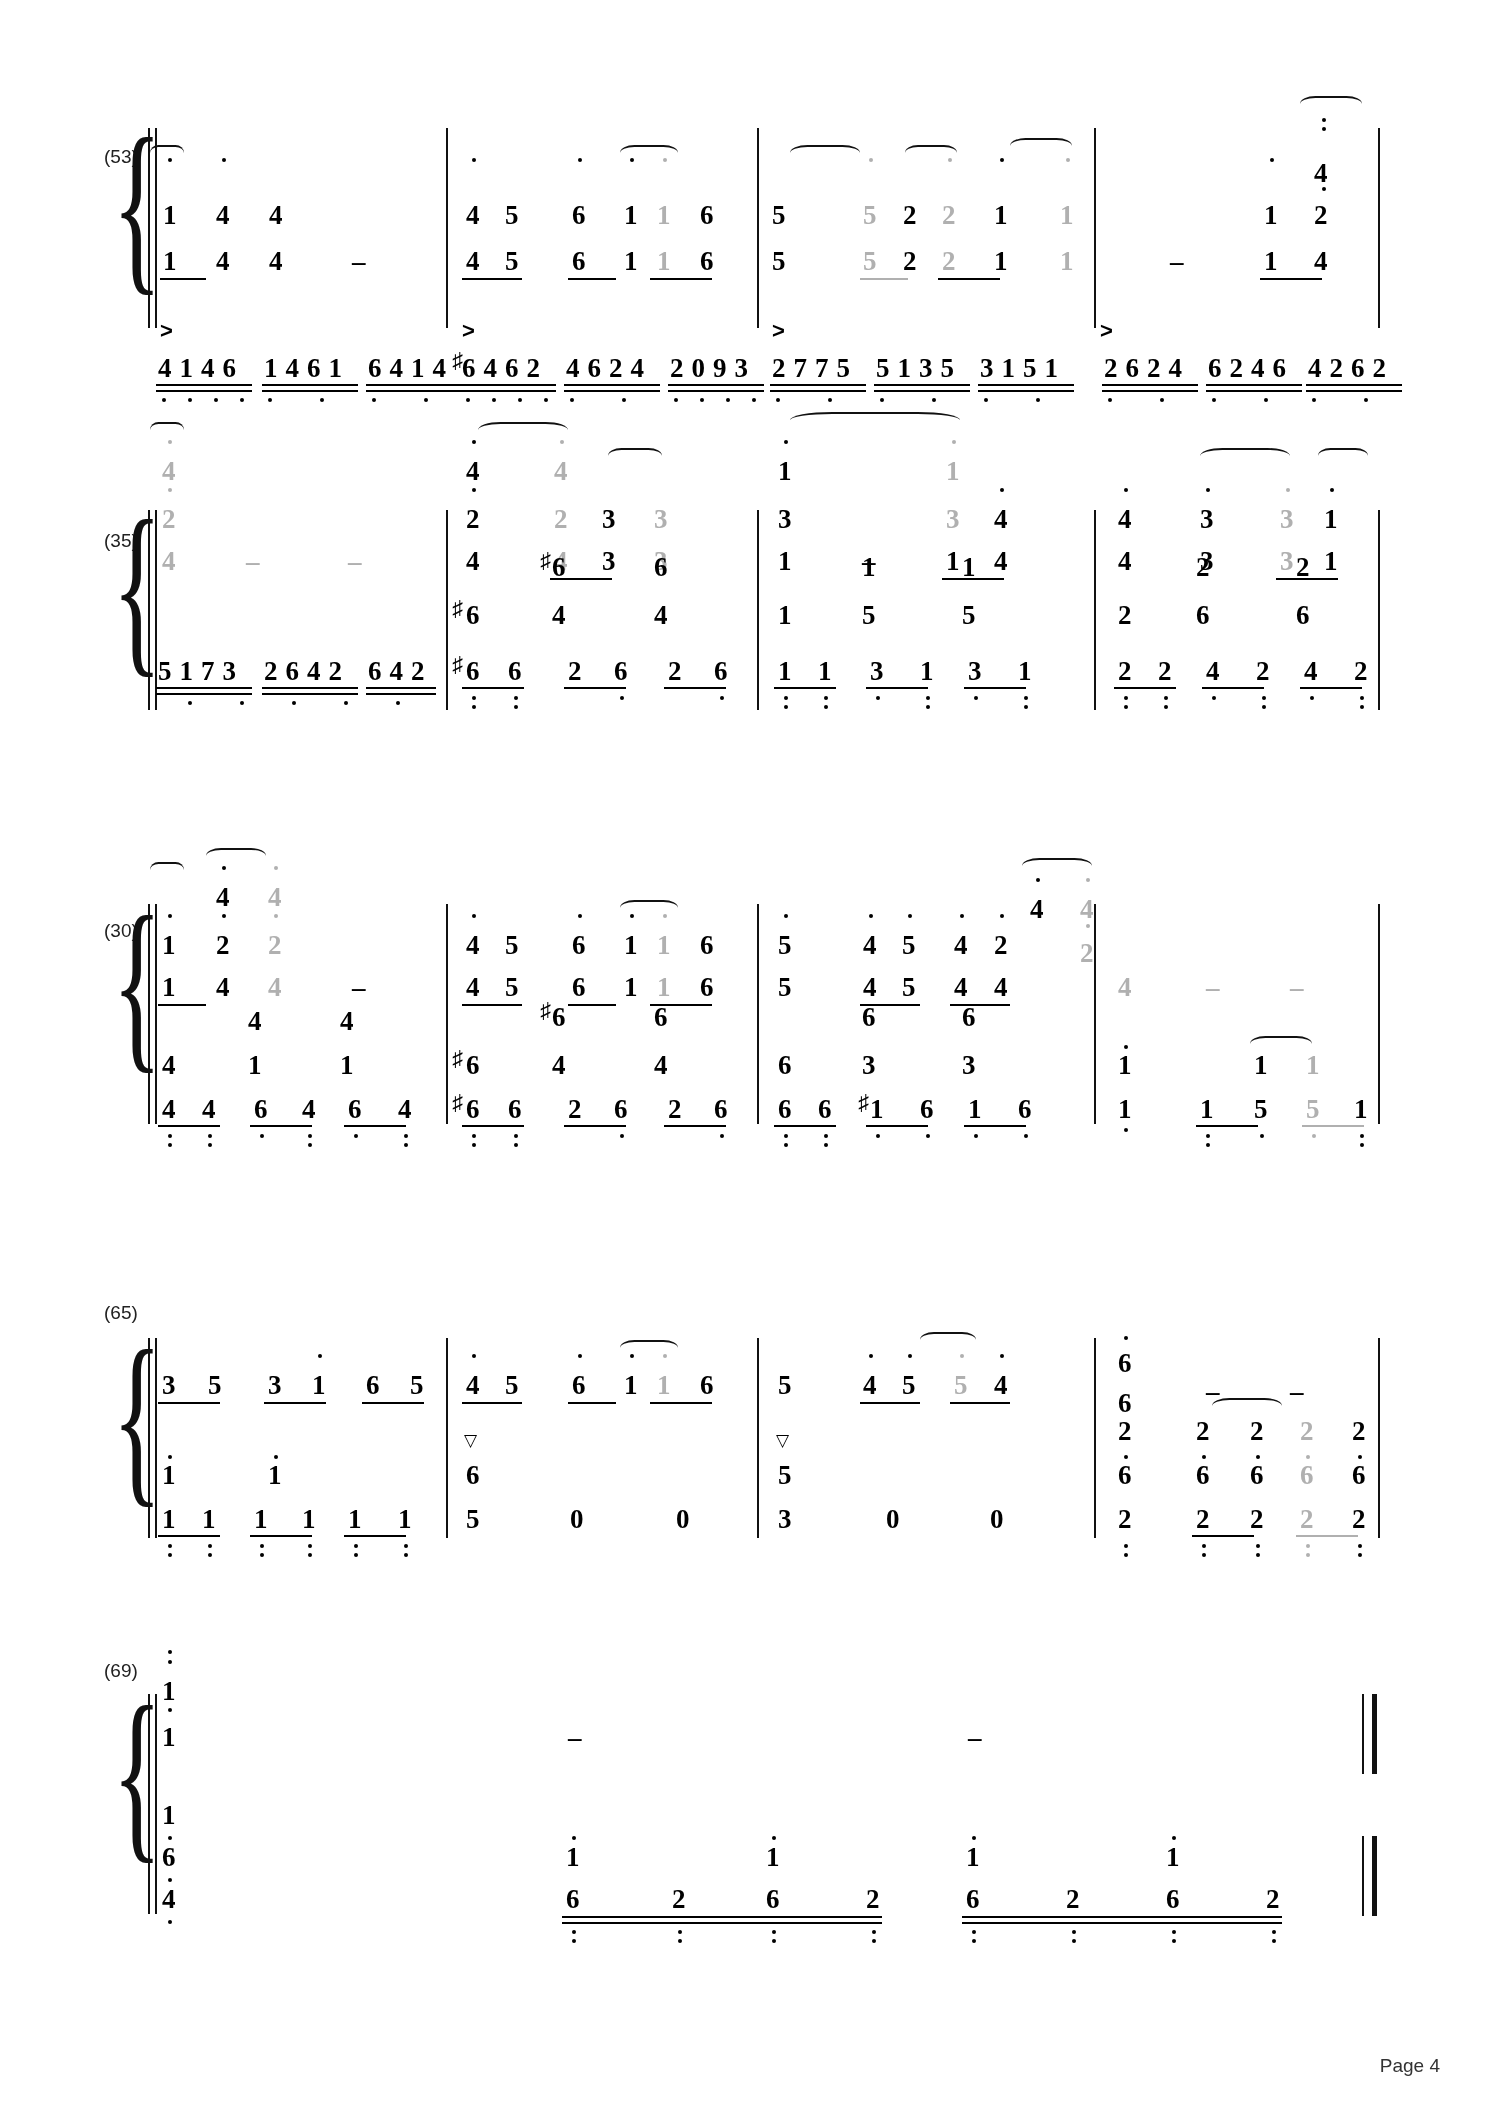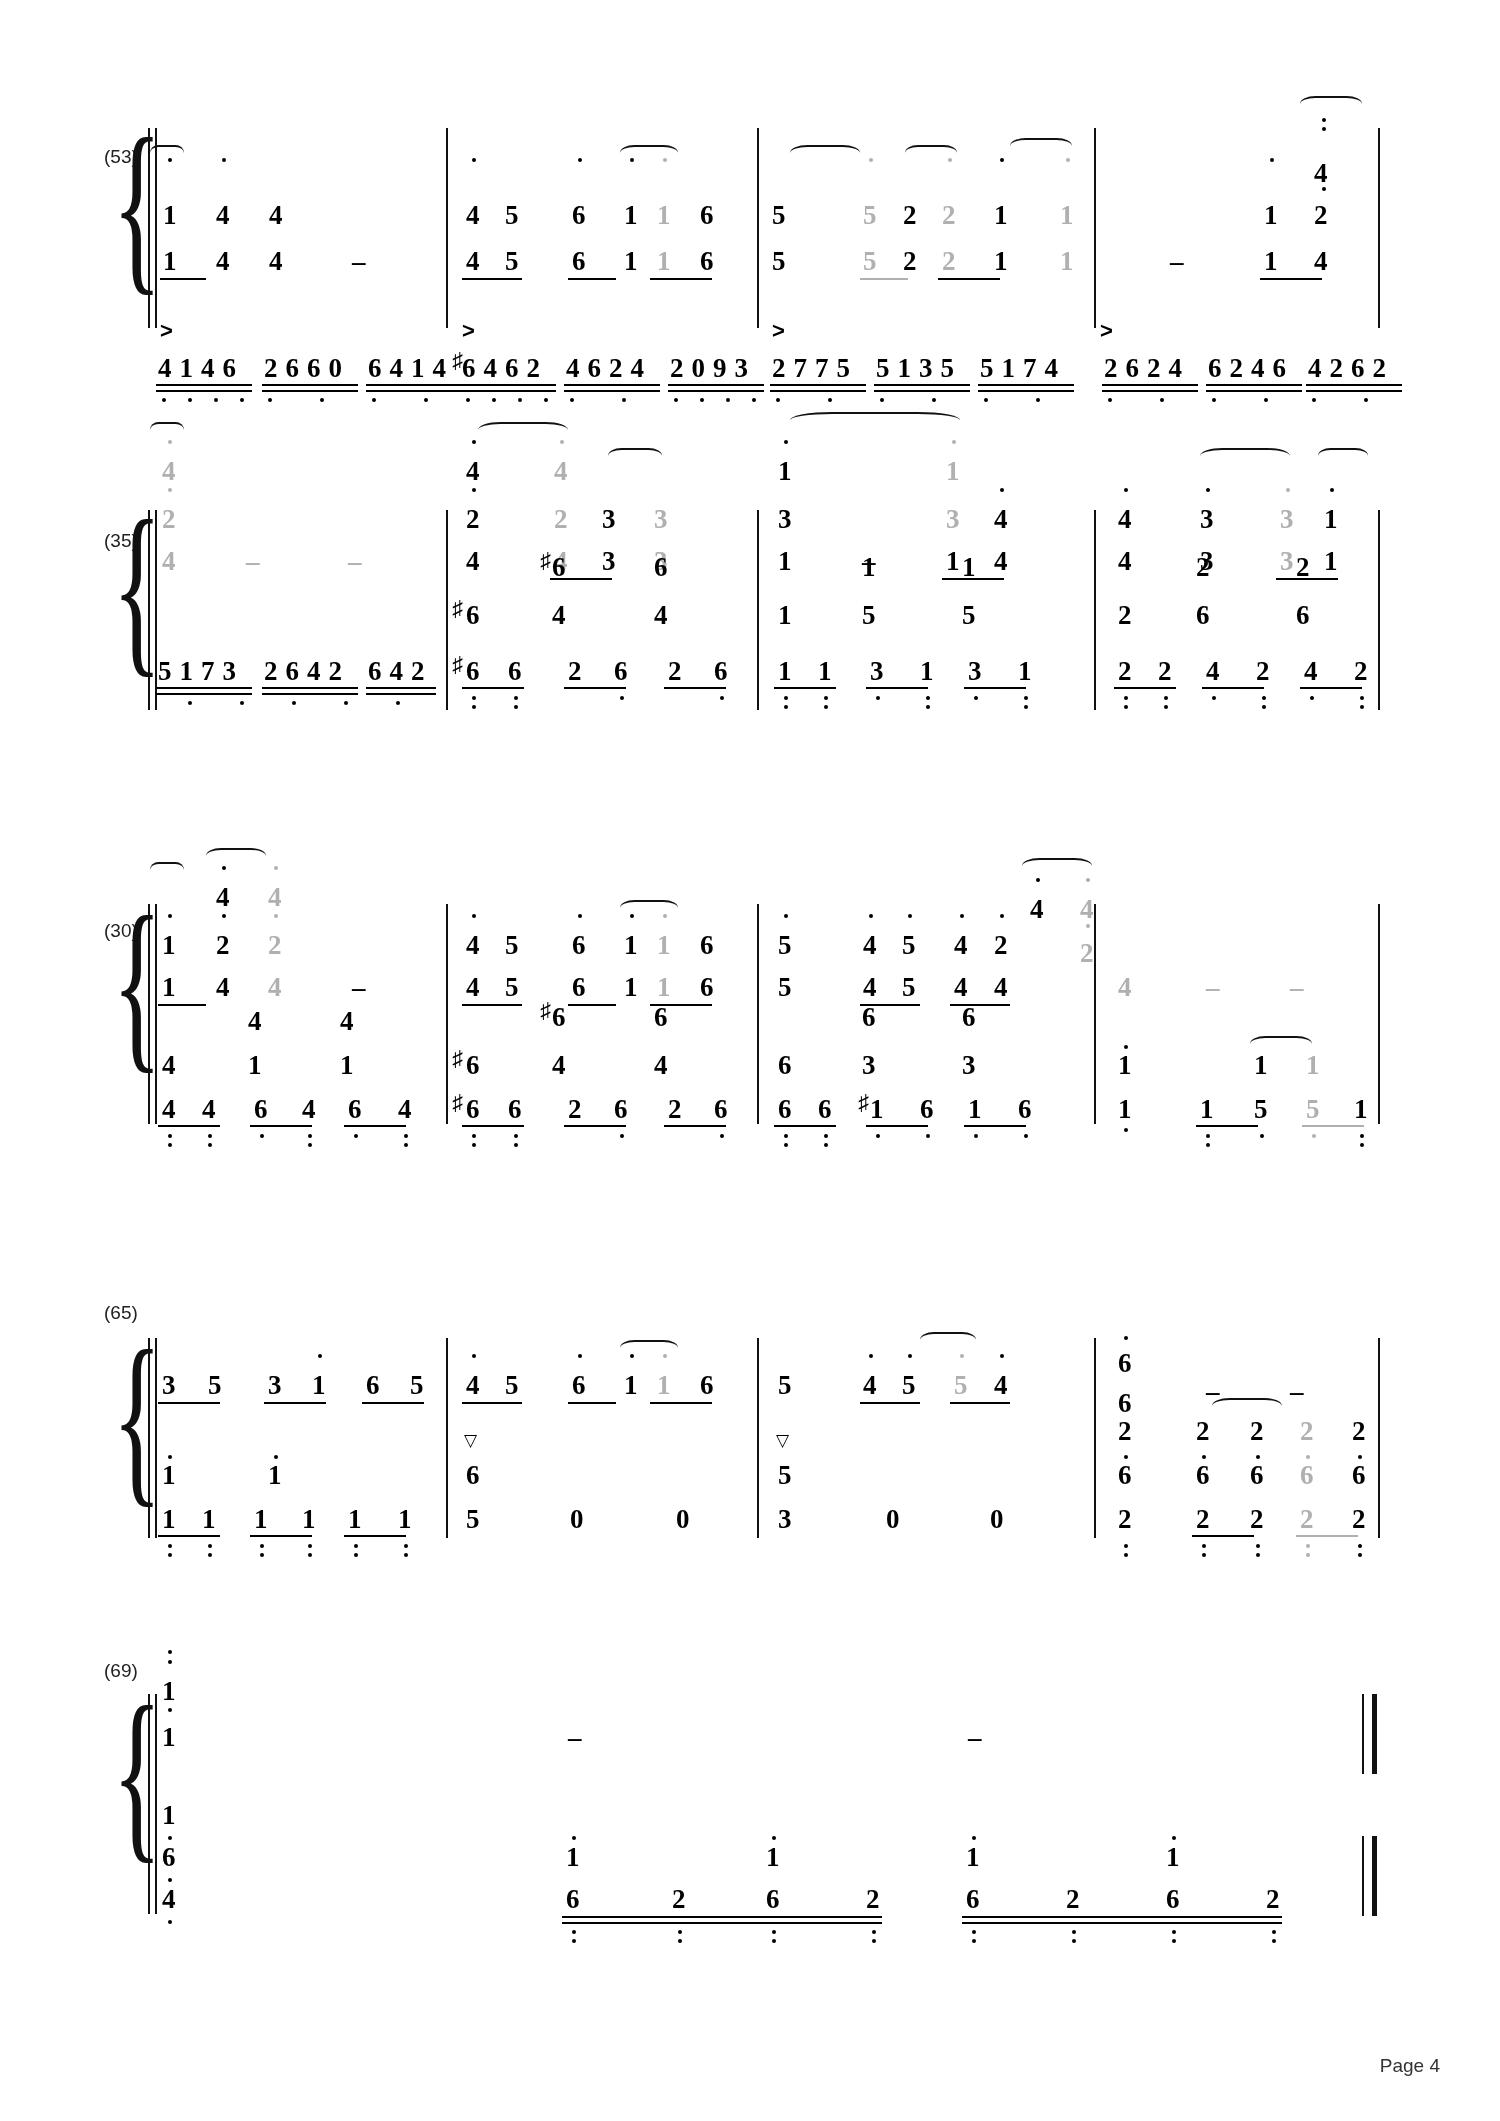--- a/index.html
+++ b/index.html
@@ -133,29 +133,29 @@
   <div class="nt" style="left:1264px;top:198px;">1</div>
   <div class="nt" style="left:1314px;top:198px;">4</div>
   <div class="ul" style="left:1260px;top:228px;width:62px;"></div>
 
   <div class="acc" style="left:160px;top:270px;">&gt;</div>
   <div class="acc" style="left:462px;top:270px;">&gt;</div>
   <div class="acc" style="left:772px;top:270px;">&gt;</div>
   <div class="acc" style="left:1100px;top:270px;">&gt;</div>
 
   <div class="nt" style="left:158px;top:305px;letter-spacing:8px;">4146</div>
-  <div class="nt" style="left:264px;top:305px;letter-spacing:8px;">2660</div>
+  <div class="nt" style="left:264px;top:305px;letter-spacing:8px;">1461</div>
   <div class="nt" style="left:368px;top:305px;letter-spacing:8px;">6414</div>
   <div class="sharp" style="left:452px;top:300px;">♯</div>
   <div class="nt" style="left:462px;top:305px;letter-spacing:8px;text-align:center;">6462</div>
   <div class="nt" style="left:566px;top:305px;letter-spacing:8px;">4624</div>
   <div class="nt" style="left:670px;top:305px;letter-spacing:8px;">2093</div>
   <div class="nt" style="left:772px;top:305px;letter-spacing:8px;">2775</div>
   <div class="nt" style="left:876px;top:305px;letter-spacing:8px;">5135</div>
-  <div class="nt" style="left:980px;top:305px;letter-spacing:8px;">5174</div>
+  <div class="nt" style="left:980px;top:305px;letter-spacing:8px;">3151</div>
   <div class="nt" style="left:1104px;top:305px;letter-spacing:8px;">2624</div>
   <div class="nt" style="left:1208px;top:305px;letter-spacing:8px;">6246</div>
   <div class="nt" style="left:1308px;top:305px;letter-spacing:8px;">4262</div>
 
   <div class="ul" style="left:156px;top:334px;width:96px;"></div>
   <div class="ul" style="left:156px;top:340px;width:96px;"></div>
   <div class="ul" style="left:262px;top:334px;width:96px;"></div>
   <div class="ul" style="left:262px;top:340px;width:96px;"></div>
   <div class="ul" style="left:366px;top:334px;width:96px;"></div>
   <div class="ul" style="left:366px;top:340px;width:96px;"></div>

